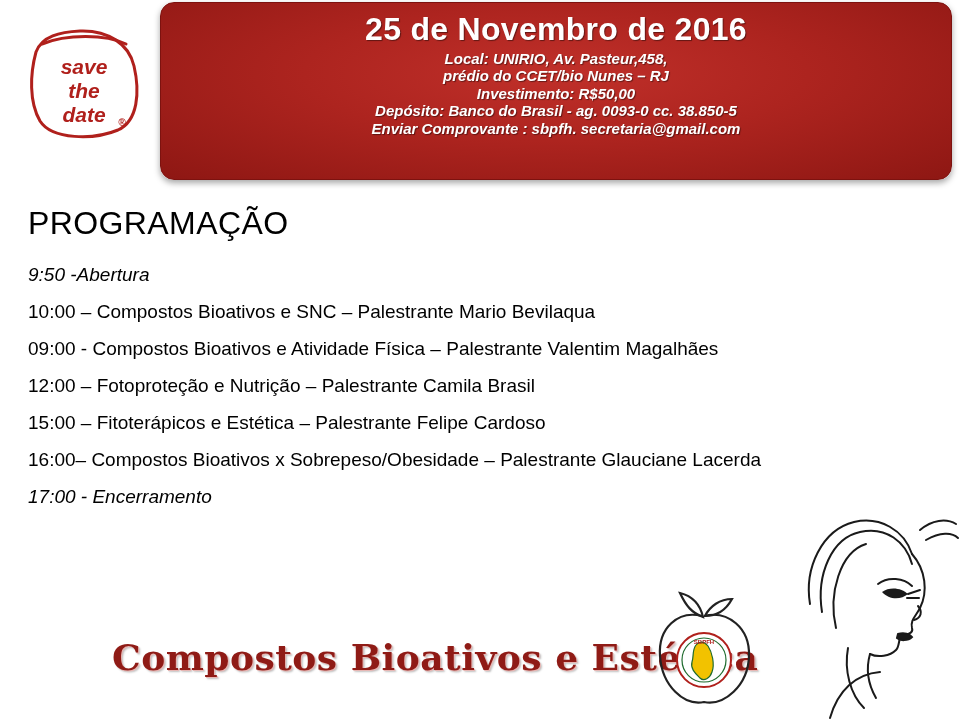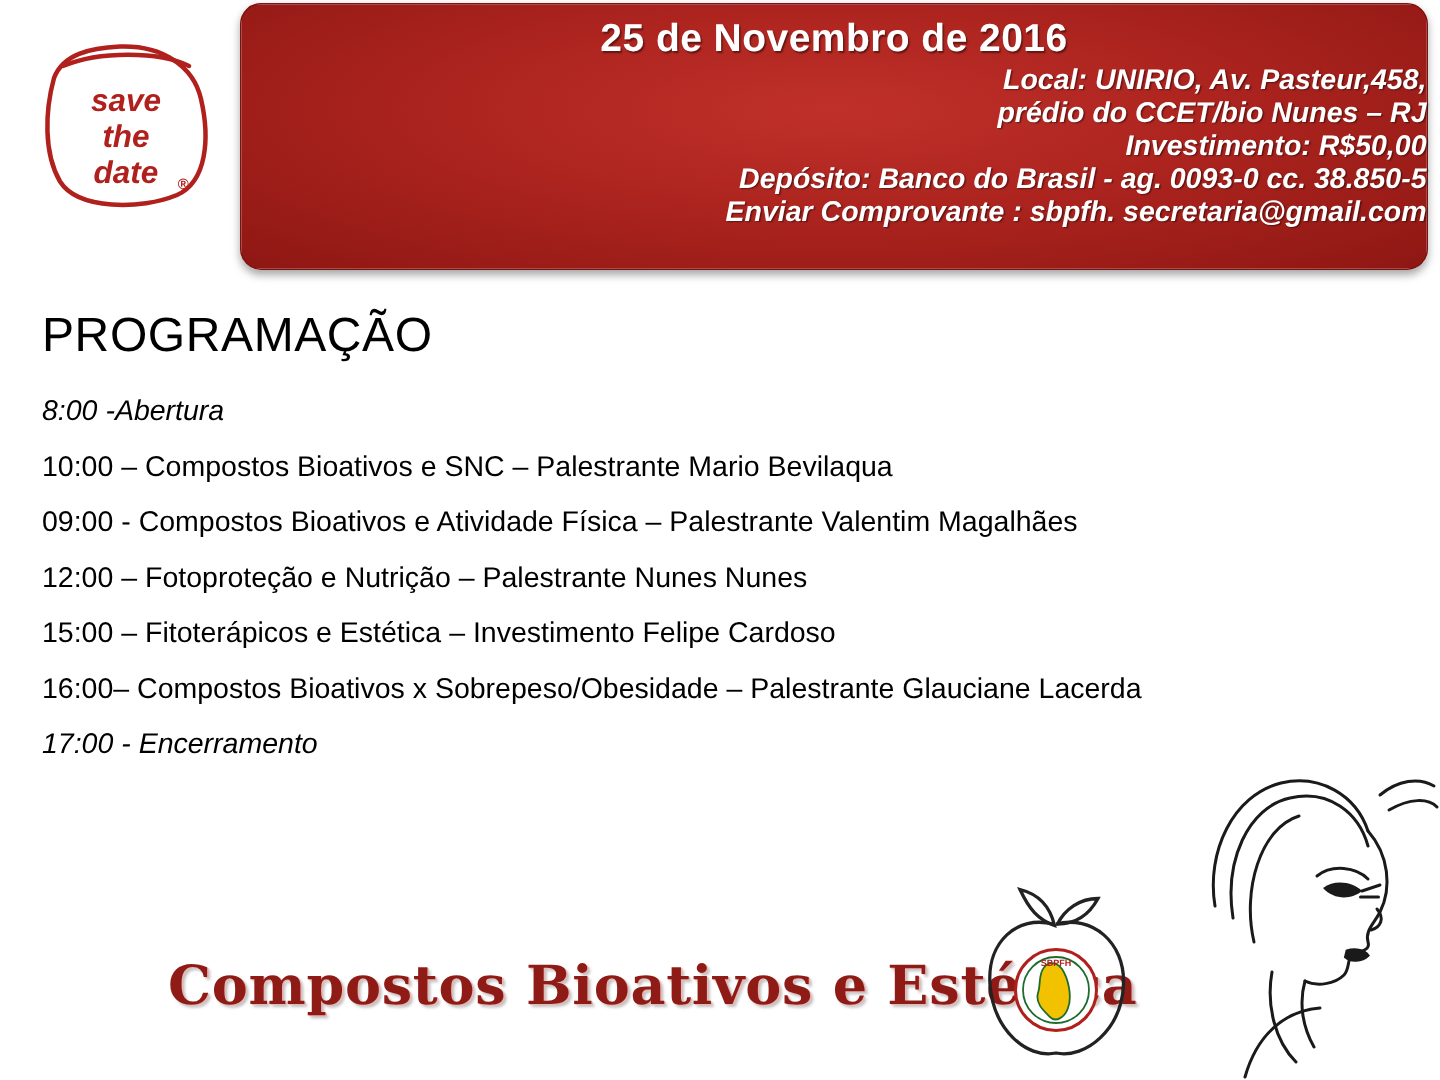--- a/index.html
+++ b/index.html
@@ -40,29 +40,28 @@
   }
   .banner-line {
     color: #ffffff;
     font-weight: bold;
     font-style: italic;
     line-height: 1.16;
     text-shadow: 1px 1px 1px rgba(0,0,0,0.45);
     white-space: nowrap;
   }
   .banner-line.title {
-    font-size: 26px;
+    font-size: 32px;
     font-style: normal;
     letter-spacing: 0.3px;
     line-height: 1.25;
     padding-bottom: 1px;
   }
   .banner-line.sub {
-    font-size: 19px;
-    text-align: right;
+    font-size: 15px;
   }
 
   
   .stamp {
     position: absolute;
     left: 22px;
     top: 22px;
     width: 122px;
     height: 122px;
   }
@@ -149,33 +148,33 @@
     <div class="banner-line sub">Investimento: R$50,00</div>
     <div class="banner-line sub">Depósito:  Banco do Brasil  - ag. 0093-0 cc. 38.850-5</div>
     <div class="banner-line sub">Enviar Comprovante : sbpfh. secretaria@gmail.com</div>
   </div>
 </div>
 
 <div class="prog-title">PROGRAMAÇÃO</div>
 
 <div class="schedule">
   <div class="sched-row italic">
-    <span class="plain">8:00  -Abertura</span><span class="bold"></span>
+    <span class="plain">9:50  -Abertura</span><span class="bold"></span>
   </div>
   <div class="sched-row">
     <span class="plain">10:00 – Compostos Bioativos e SNC – </span><span class="bold">Palestrante Mario Bevilaqua</span>
   </div>
   <div class="sched-row">
     <span class="plain">09:00 - Compostos Bioativos e Atividade  Física – </span><span class="bold">Palestrante Valentim Magalhães</span>
   </div>
   <div class="sched-row">
-    <span class="plain">12:00 – Fotoproteção e Nutrição – </span><span class="bold">Palestrante Nunes  Nunes</span>
-  </div>
-  <div class="sched-row">
-    <span class="plain">15:00 – Fitoterápicos e Estética – </span><span class="bold">Investimento Felipe Cardoso</span>
+    <span class="plain">12:00 – Fotoproteção e Nutrição – </span><span class="bold">Palestrante Camila  Brasil</span>
+  </div>
+  <div class="sched-row">
+    <span class="plain">15:00 – Fitoterápicos e Estética – </span><span class="bold">Palestrante Felipe Cardoso</span>
   </div>
   <div class="sched-row">
     <span class="plain">16:00– Compostos Bioativos x Sobrepeso/Obesidade – </span><span class="bold">Palestrante  Glauciane  Lacerda</span>
   </div>
   <div class="sched-row italic">
     <span class="plain">17:00 - Encerramento</span><span class="bold"></span>
   </div>
 </div>
 
 <div class="footer-title">Compostos Bioativos  e Estética</div>

